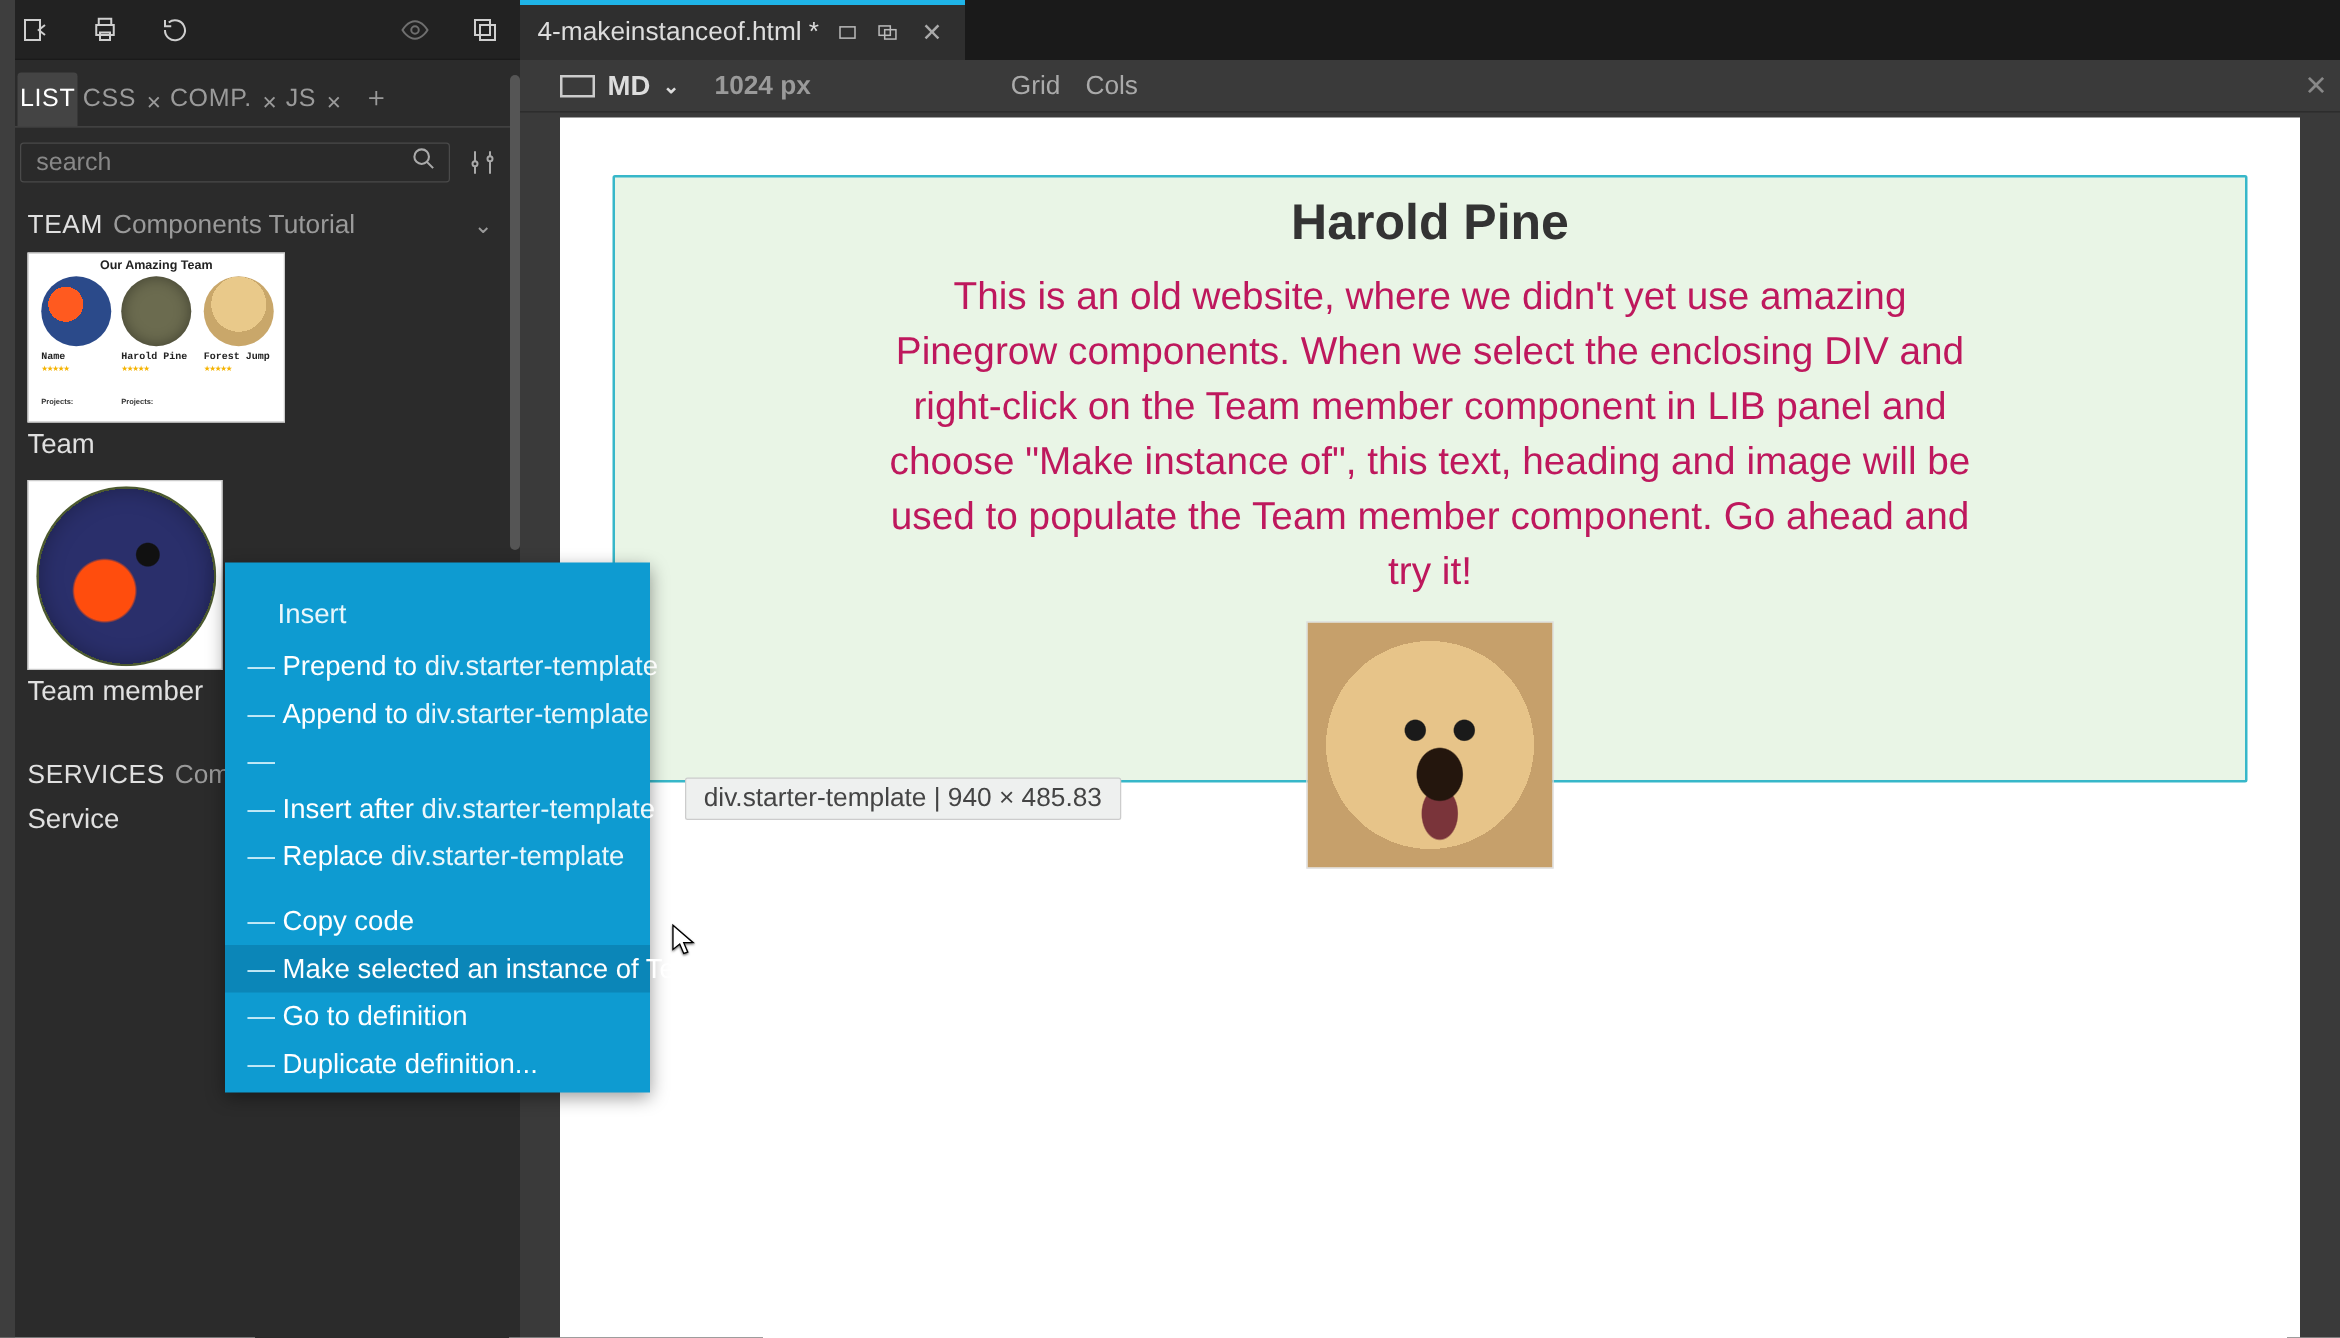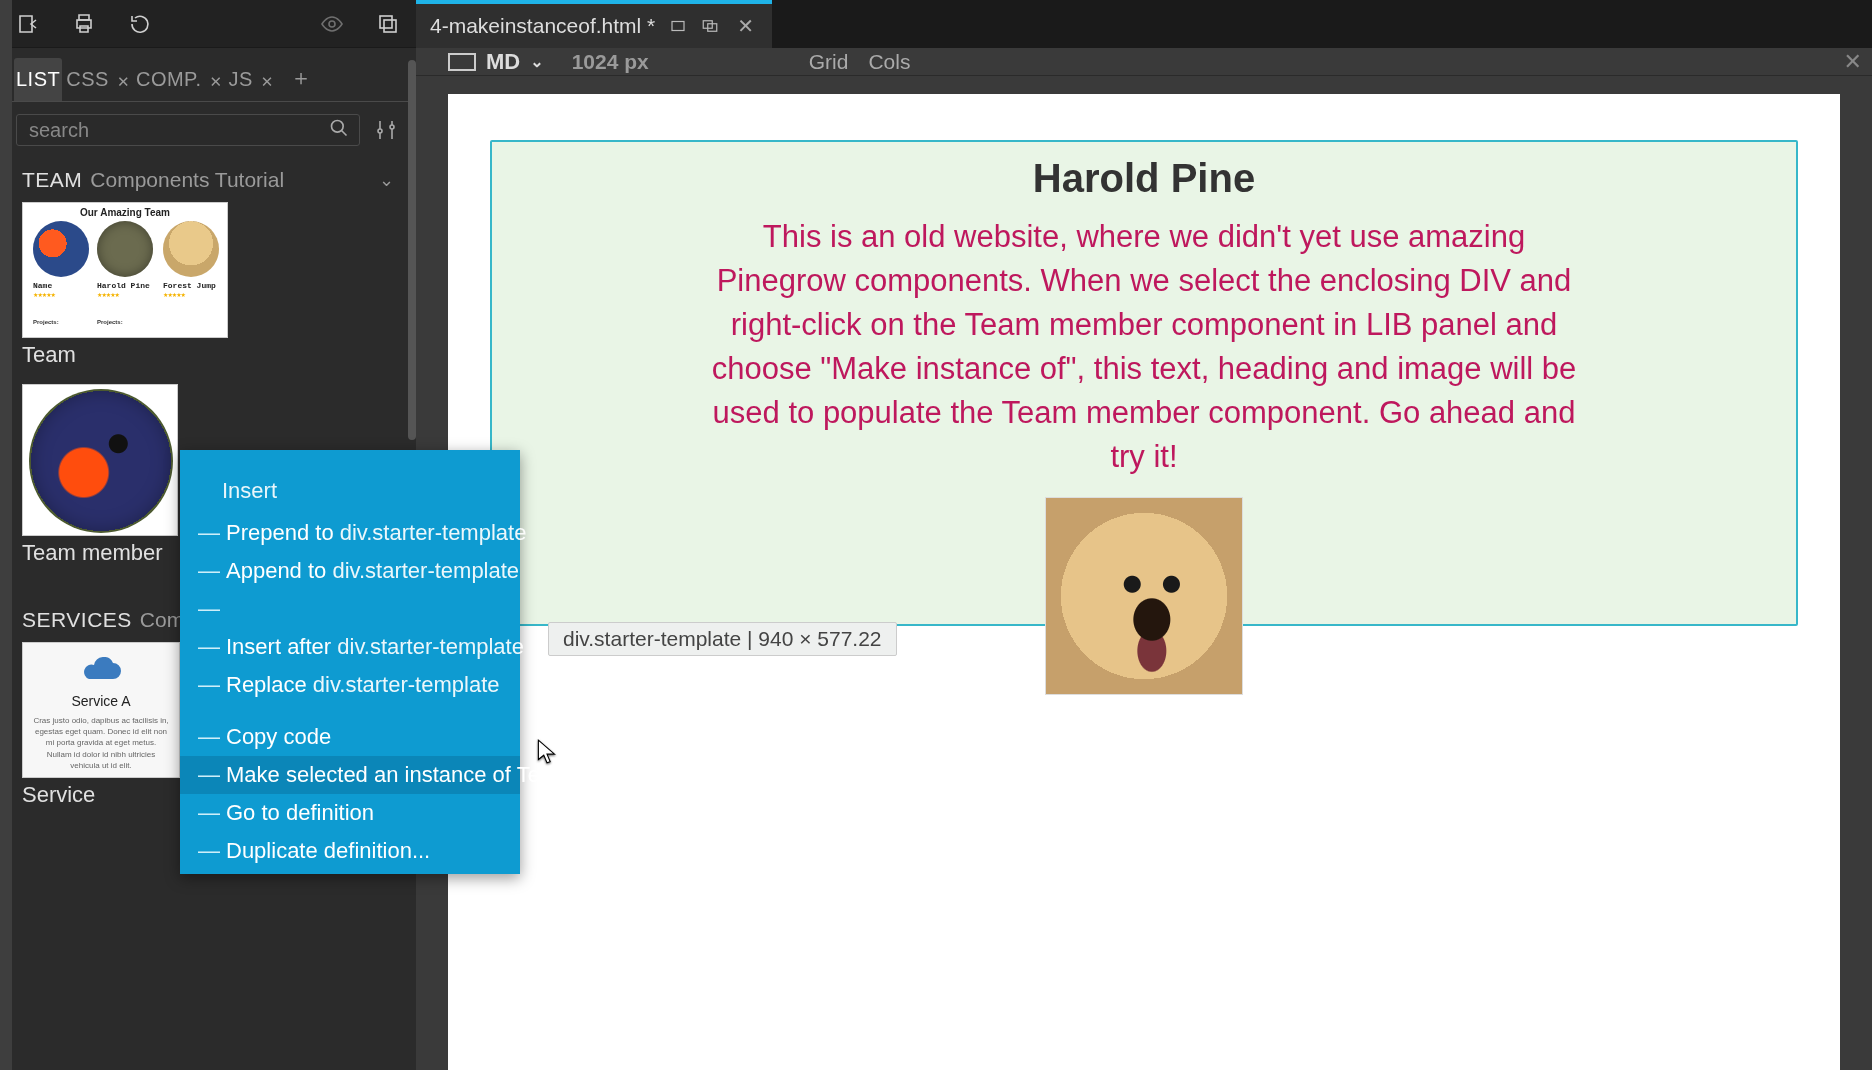--- a/index.html
+++ b/index.html
@@ -82,21 +82,21 @@
   .panel-scroll{position:absolute;right:0;top:60px;width:8px;height:380px;background:#555;border-radius:4px;}
 
   
   .main{position:absolute;left:416px;top:0;right:0;height:100%;background:#3a3a3a;}
   .file-tab-bar{height:48px;background:#1a1a1a;display:flex;align-items:stretch;}
   .file-tab{display:flex;align-items:center;gap:14px;padding:0 14px;background:#2f2f2f;border-top:4px solid var(--tab-active-border);color:#ddd;font-size:21px;}
   .file-tab .mini-icon{width:18px;height:18px;display:flex;align-items:center;justify-content:center;color:#bbb;}
   .file-tab .mini-icon svg{width:18px;height:18px;stroke:currentColor;fill:none;stroke-width:1.6;}
   .file-tab .close{color:#aaa;font-size:20px;padding:0 4px;cursor:pointer;}
 
-  .breakpoint-bar{height:28px;display:flex;align-items:center;padding:0 32px;gap:20px;border-bottom:1px solid #2a2a2a;position:relative;}
+  .breakpoint-bar{height:42px;display:flex;align-items:center;padding:0 32px;gap:20px;border-bottom:1px solid #2a2a2a;position:relative;}
   .bp-box{display:flex;align-items:center;gap:10px;color:#ddd;font-size:22px;font-weight:600;}
   .bp-box .rect{width:28px;height:18px;border:2px solid #ccc;}
   .bp-size{color:#9a9a9a;font-size:21px;margin-left:8px;font-weight:bold;}
   .bp-spacer{flex:1;}
   .bp-spacer2{width:120px;}
   .bp-opt{color:#aaa;font-size:21px;}
   .bp-close{position:absolute;right:10px;color:#888;font-size:22px;}
 
   .canvas-wrap{position:absolute;top:94px;left:32px;right:32px;bottom:0;background:var(--canvas);overflow:hidden;}
   .selected-box{position:absolute;top:46px;left:42px;right:42px;height:486px;border:2px solid #37b7c9;background:var(--selection-green);border-radius:2px;}
@@ -234,27 +234,20 @@
   <div class="comp-thumb thumb-member" style="width:156px;">
     <div class="parrot"></div>
   </div>
   <div class="comp-label">Team member</div>
 
   <div class="section-header" style="margin-top:20px;">
     <span class="s-name">SERVICES</span>
     <span class="s-sub">Compone</span>
   </div>
 
-  <div class="comp-thumb thumb-service" style="width:158px;">
-    <svg class="cloud" viewBox="0 0 44 28">
-        <path fill="#3b7bbf" d="M34 22a8 8 0 0 0 0-16 10 10 0 0 0-19 2A7 7 0 0 0 10 22z"></path>
-      </svg>
-    <div class="s-name">Service A</div>
-    <div class="s-desc">Cras justo odio, dapibus ac facilisis in, egestas eget quam. Donec id elit non mi porta gravida at eget metus. Nullam id dolor id nibh ultricies vehicula ut id elit.</div>
-  </div>
   <div class="comp-label">Service</div>
 
   <div class="panel-scroll"></div>
 </div>
 
 <div class="main">
   <div class="file-tab-bar">
     <div class="file-tab">
       <span>4-makeinstanceof.html *</span>
       <span class="mini-icon">
@@ -288,21 +281,21 @@
 
   <div class="canvas-wrap">
     <div class="selected-box">
       <div class="doc-content">
         <h1 class="doc-h1">Harold Pine</h1>
         <p class="doc-p">This is an old website, where we didn't yet use amazing Pinegrow components. When we select the enclosing DIV and right-click on the Team member component in LIB panel and choose "Make instance of", this text, heading and image will be used to populate the Team member component. Go ahead and try it!</p>
         <div class="doc-img"></div>
       </div>
     </div>
     <div class="sel-badge">
-      <span>div.starter-template</span><span> | </span><span>940 × 577.22</span>
+      <span>div.starter-template</span><span> | </span><span>940 × 485.83</span>
     </div>
   </div>
 </div>
 
 <div class="ctx-menu">
   <div class="ctx-header">Insert</div>
   <div class="ctx-item">
       <span class="dash">—</span>
       <span><span>Prepend to </span><span class="suffix">div.starter-template</span></span>
     </div>

